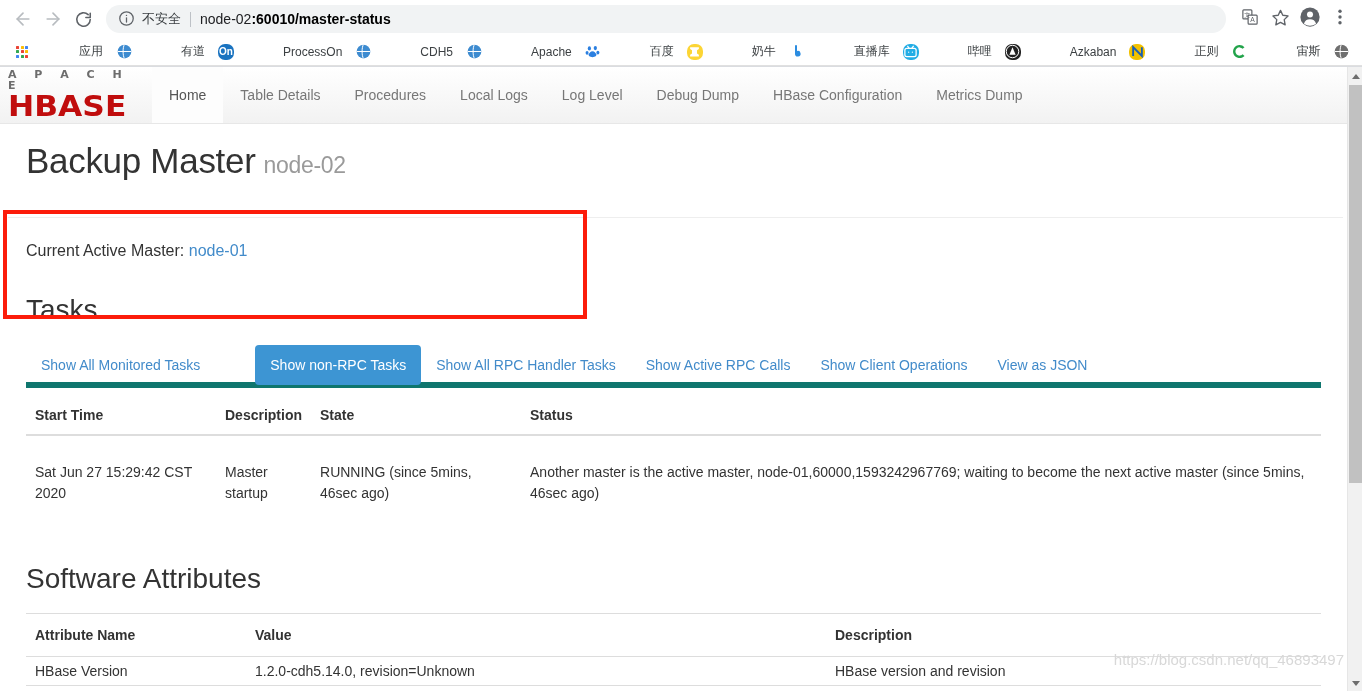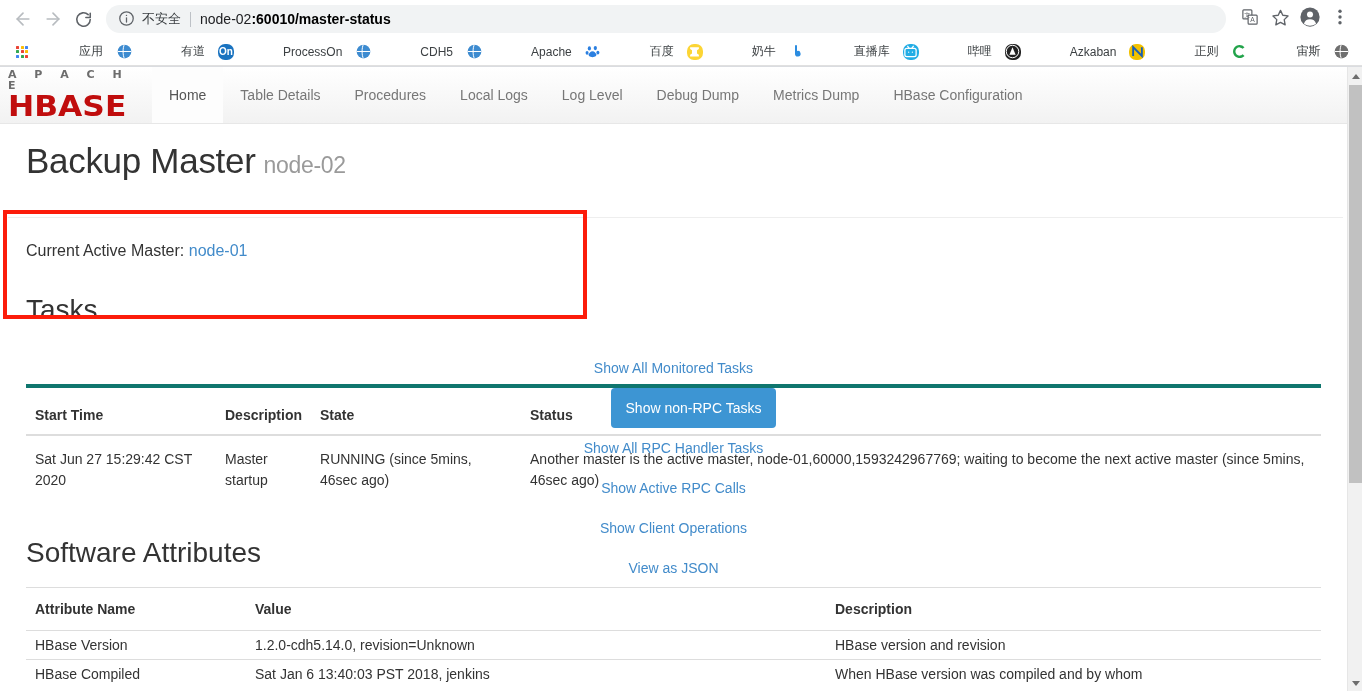--- a/index.html
+++ b/index.html
@@ -243,24 +243,23 @@
     color: #333333;
     margin: 35px 0 0 0;
     line-height: 1.1;
   }
 
   
   #task-tabs {
     margin-top: 23px;
     display: flex;
     align-items: center;
-    border-bottom: 4px solid #0f766e;
+    border-bottom: 6px solid #0f766e;
     padding-bottom: 0;
     height: 40px;
-    flex-direction: column;
   }
   .task-tab {
     font-size: 14px;
     color: #428bca;
     text-decoration: none;
     padding: 10px 15px;
     line-height: 20px;
     border-radius: 4px;
     white-space: nowrap;
   }
@@ -281,21 +280,21 @@
     font-size: 14px;
     color: #333333;
     font-weight: bold;
     padding: 11px 9px;
     border-bottom: 2px solid #dddddd;
     vertical-align: bottom;
   }
   table.hb-table td {
     font-size: 14px;
     color: #333333;
-    padding: 13px 9px;
+    padding: 26px 9px;
     border-top: 1px solid #dddddd;
     vertical-align: top;
     line-height: 1.45;
   }
   #tasks-table { margin-top: 8px; }
   #tasks-table th:nth-child(1) { width: 190px; }
   #tasks-table th:nth-child(2) { width: 75px; }
   #tasks-table th:nth-child(3) { width: 210px; }
 
   #sw-table { margin-top: 18px; }
@@ -609,22 +608,22 @@
       <div id="hbase-brand">
         <div id="apache-word">A P A C H E</div>
         <div id="hbase-word">HBASE</div>
       </div>
       <a class="nav-link active" href="#">Home</a>
       <a class="nav-link" href="#">Table Details</a>
       <a class="nav-link" href="#">Procedures</a>
       <a class="nav-link" href="#">Local Logs</a>
       <a class="nav-link" href="#">Log Level</a>
       <a class="nav-link" href="#">Debug Dump</a>
+      <a class="nav-link" href="#">HBase Configuration</a>
       <a class="nav-link" href="#">Metrics Dump</a>
-      <a class="nav-link" href="#">HBase Configuration</a>
     </div>
 
     <div id="main-area">
 
       <div id="jumbo">
         <h1 id="page-heading"><span>Backup Master</span><span class="host-small">node-02</span></h1>
         <div id="jumbo-rule"></div>
       </div>
 
       <div id="active-master-line"><span>Current Active Master:</span>
@@ -681,20 +680,21 @@
             <td>HBase Compiled</td>
             <td>Sat Jan 6 13:40:03 PST 2018, jenkins</td>
             <td>When HBase version was compiled and by whom</td>
           </tr>
         </tbody>
       </table>
 
     </div>
   </div>
 
+  <div id="watermark">https://blog.csdn.net/qq_46893497</div>
 
   <div id="annotation-box"></div>
 
   <div id="scrollbar">
     <div class="sb-arrow" id="sb-arrow-up">
       <span class="tri tri-up"></span>
     </div>
     <div id="sb-thumb"></div>
     <div class="sb-arrow" id="sb-arrow-down">
       <span class="tri tri-down"></span>

